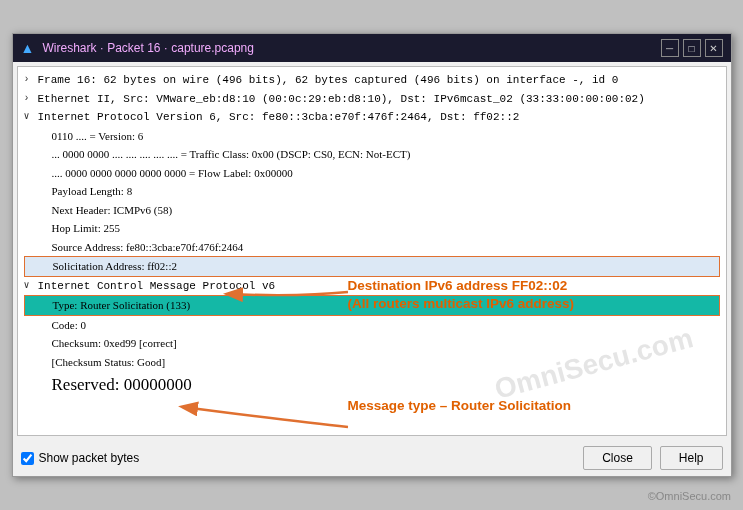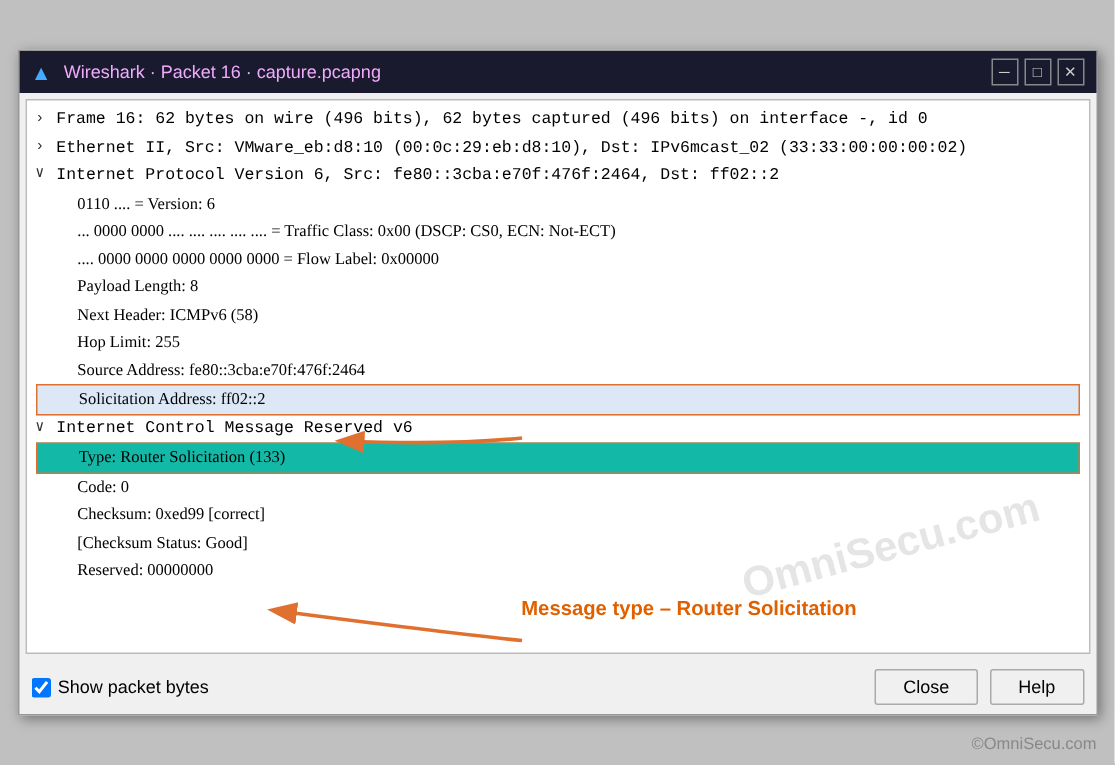--- a/index.html
+++ b/index.html
@@ -203,44 +203,48 @@
       <span class="toggle">&nbsp;</span>
       <span style="font-size:11px;">Source Address: fe80::3cba:e70f:476f:2464</span>
     </div>
 
     <div class="packet-row row-indent1" style="background:#dce8f5; border: 1.5px solid #e07030; display:flex; align-items:center;">
       <span class="toggle">&nbsp;</span>
       <span style="font-size:11px;">Solicitation Address: ff02::2</span>
     </div>
     <div class="packet-row">
       <span class="toggle">∨</span>
-      <span style="font-size:11px;">Internet Control Message Reserved v6</span>
+      <span style="font-size:11px;">Internet Control Message Protocol v6</span>
     </div>
 
     <div class="packet-row row-indent1" style="background:#14b8a6; border: 1.5px solid #e07030; display:flex; align-items:center;">
       <span class="toggle">&nbsp;</span>
       <span style="font-size:11px;">Type: Router Solicitation (133)</span>
     </div>
     <div class="packet-row row-indent1">
       <span class="toggle">&nbsp;</span>
       <span style="font-size:11px;">Code: 0</span>
     </div>
     <div class="packet-row row-indent1">
       <span class="toggle">&nbsp;</span>
       <span style="font-size:11px;">Checksum: 0xed99 [correct]</span>
     </div>
     <div class="packet-row row-indent1">
       <span class="toggle">&nbsp;</span>
       <span style="font-size:11px;">[Checksum Status: Good]</span>
     </div>
     <div class="packet-row row-indent1">
       <span class="toggle">&nbsp;</span>
-      <span style="font-size:11px;">Reserved: 00000000</span>
-    </div>
-
+      <span style="font-size:17px;">Reserved: 00000000</span>
+    </div>
+
+    <div class="annotation-box annotation-dest">
+      <span>Destination IPv6 address FF02::02</span><br>
+      <span>(All routers multicast IPv6 address)</span>
+    </div>
     <div class="annotation-box annotation-type">
       <span>Message type – Router Solicitation</span>
     </div>
 
     <svg class="arrows-overlay" xmlns="http://www.w3.org/2000/svg">
 
       <path d="M 330 225 Q 280 230 210 227" stroke="#e07030" stroke-width="2.5" fill="none" marker-end="url(#arrow1)"></path>
 
       <path d="M 330 360 Q 280 355 165 340" stroke="#e07030" stroke-width="2.5" fill="none" marker-end="url(#arrow2)"></path>
       <defs>

